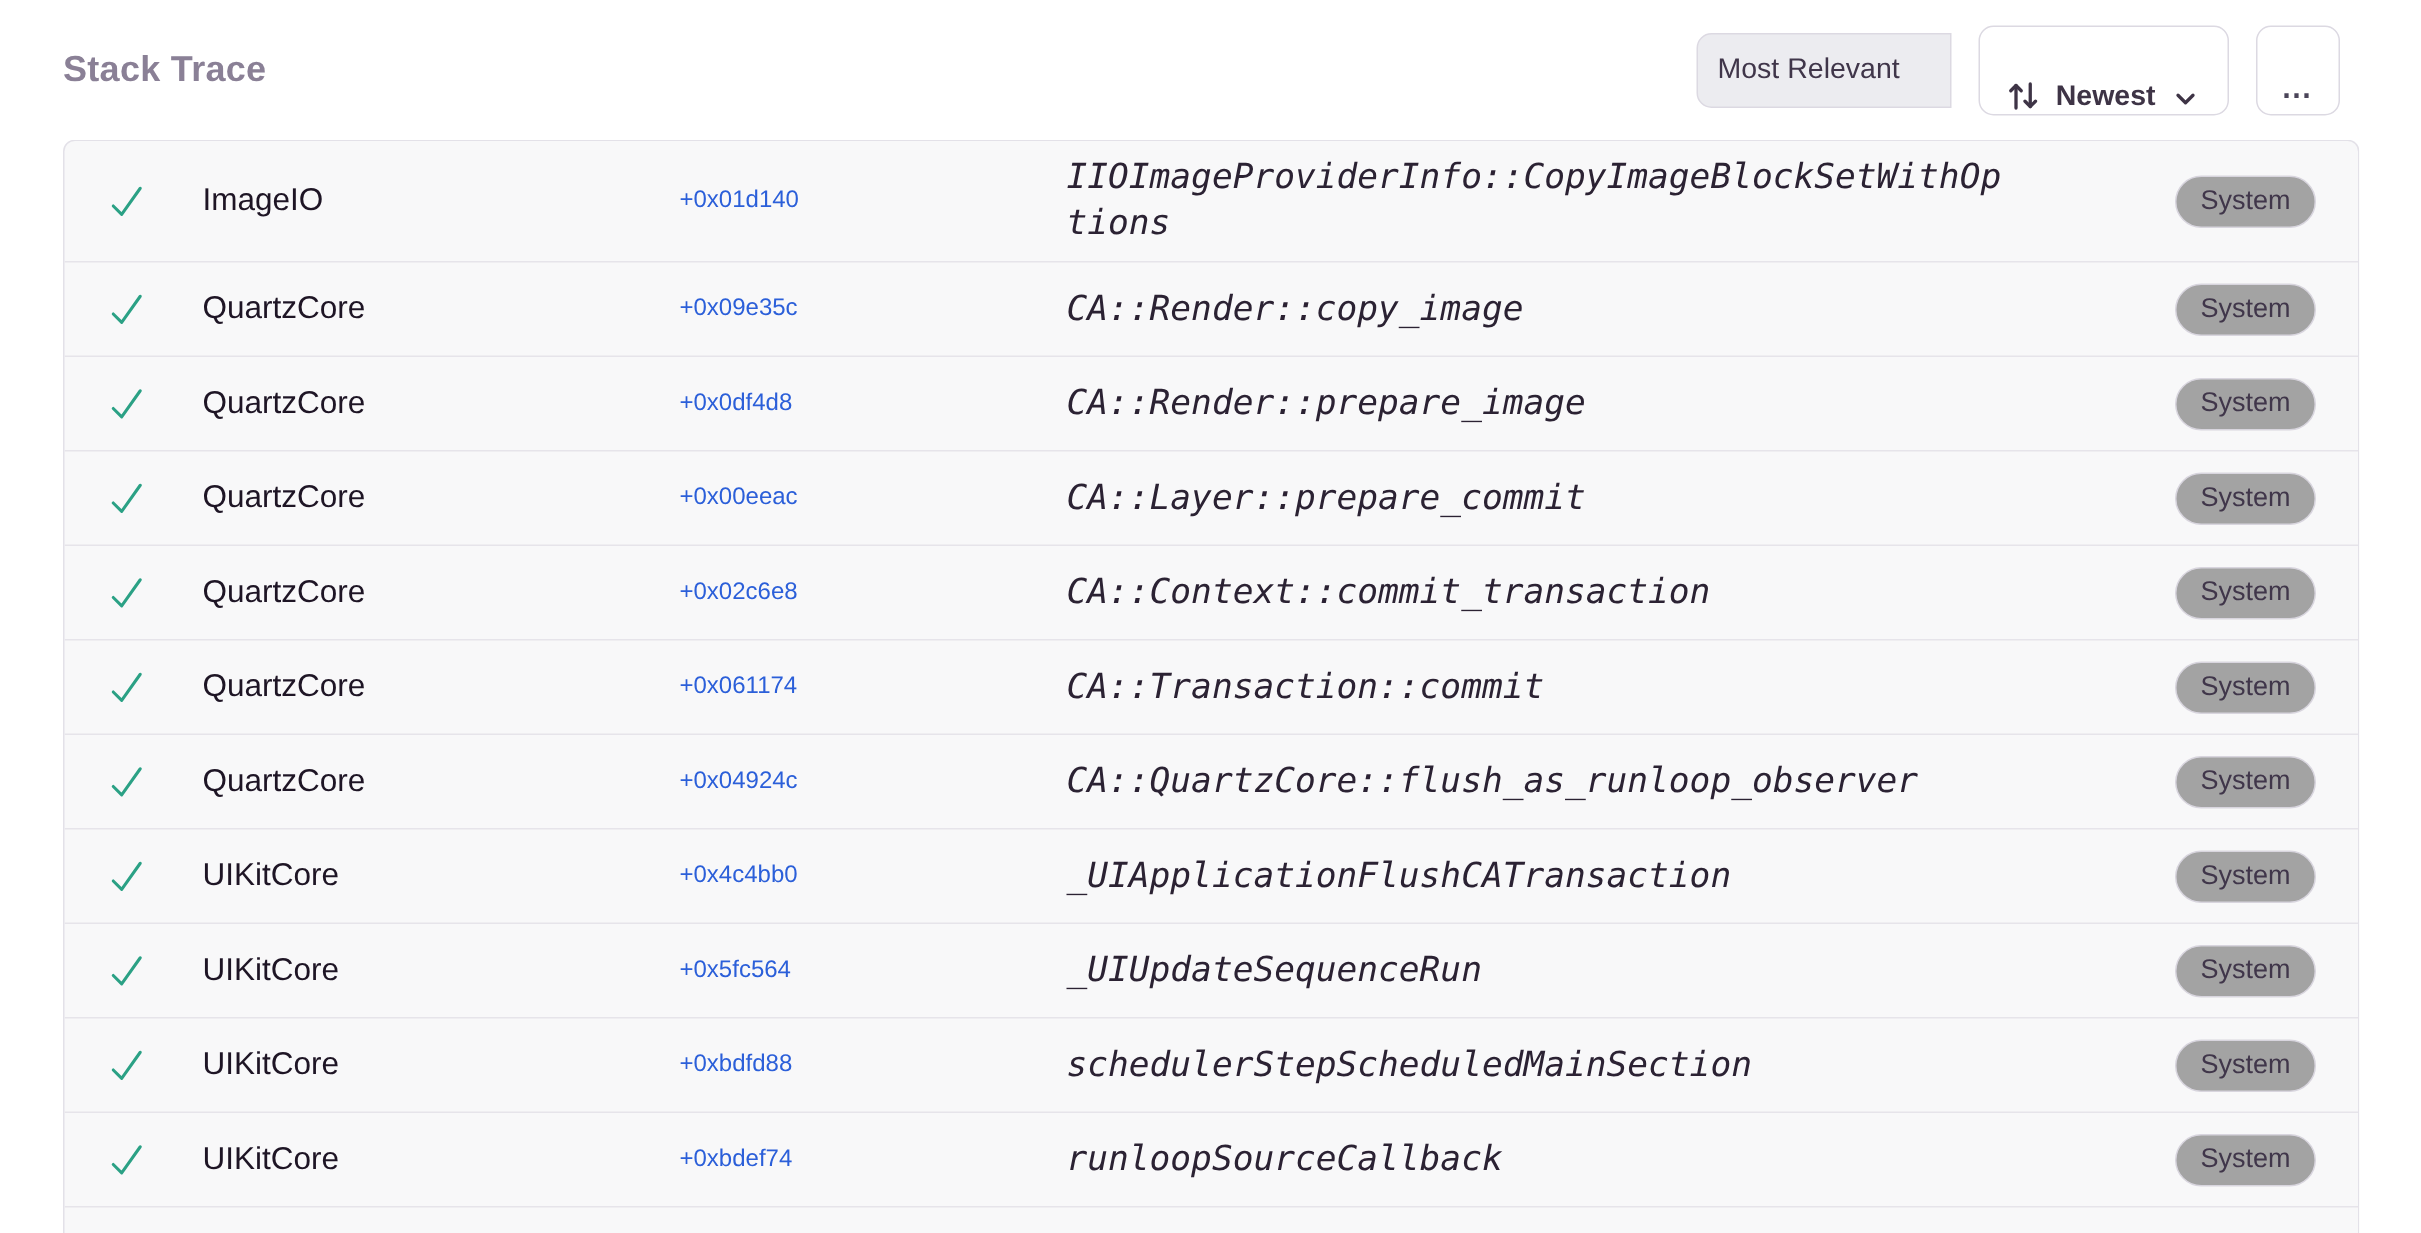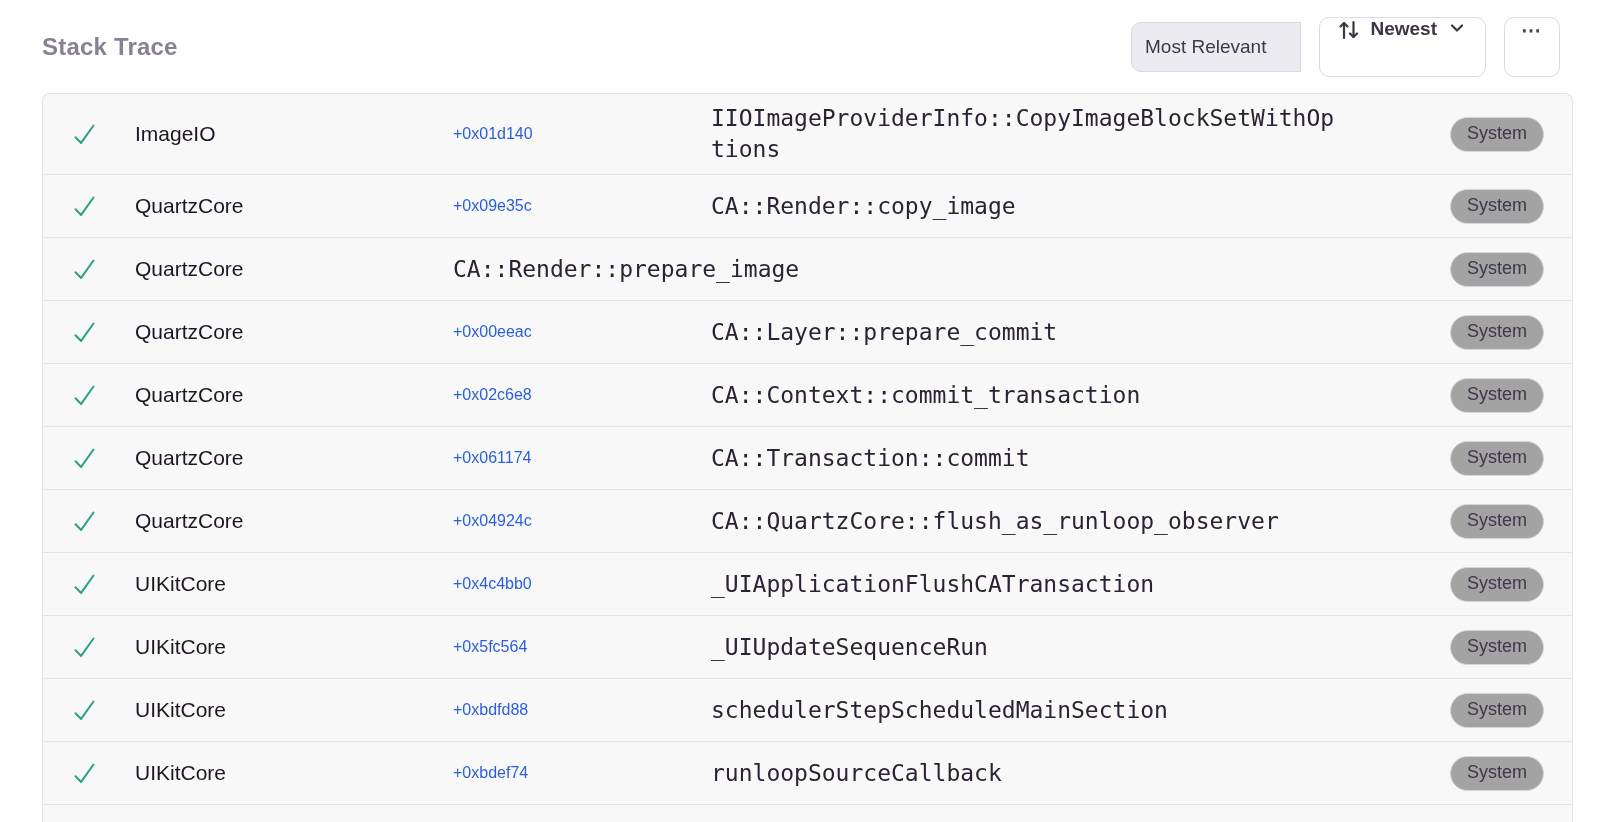--- a/index.html
+++ b/index.html
@@ -18,41 +18,41 @@
   .segmented { display:flex; align-items:center; }
   .seg-btn { height:50px; display:flex; align-items:center; padding:0 13px;
              font-size:19px; cursor:pointer; white-space:nowrap; }
   .seg-btn.inactive { background:#ececf0; border:1px solid #dcd9e2;
              border-radius:10px 0 0 10px; color:#40364a; padding-right:34px; }
   .seg-btn.active { background:#ffffff; border:3px solid #6c5fc7; border-radius:11px;
              color:#2b2233; font-weight:bold; margin-left:-12px; height:52px;
              position:relative; z-index:2; }
 
   .tool-btn { height:60px; background:#ffffff; border:1px solid #dcd9e2;
-              border-radius:10px; display:flex; align-items:flex-start; gap:10px;
+              border-radius:10px; display:flex; align-items:flex-end; gap:10px;
               padding:0 18px; color:#3e3446; font-size:19px; font-weight:bold;
               cursor:pointer; }
   .tool-btn svg { display:block; }
   .more-btn { width:56px; justify-content:center; padding:0; letter-spacing:2px;
               font-size:20px; font-weight:bold; color:#4a4458; }
 
   
   .panel { position:absolute; left:42px; top:93px; width:1531px; bottom:-2px;
            background:#f8f8f9; border:1px solid #e3e1e8; border-bottom:none;
            border-radius:8px 8px 0 0; overflow:hidden; }
 
   .frame-row { display:flex; align-items:center; min-height:63px;
                padding:0 28px; border-bottom:1px solid #e6e4ea; }
   .cell-check { width:44px; flex:0 0 44px; display:flex; align-items:center; }
   .cell-module { width:318px; flex:0 0 318px; font-size:21px; color:#1e1525;margin-left:20px; }
   .cell-address { width:258px; flex:0 0 258px; font-size:16px; color:#2b5fd9; cursor:pointer; }
   .cell-function { width:628px; flex:0 0 628px;
                    font-family:"DejaVu Sans Mono", monospace; font-size:23px;
                    color:#2b2233; line-height:1.35; word-break:break-all;
-                   padding:9px 0; }
+                   padding:9px 0;font-style:italic; }
   .cell-spacer { flex:1 1 auto; }
   .badge { background:#a3a3a3; border:1.5px solid #d8d5de; border-radius:18px;
            padding:5px 16px 7px; font-size:18px; color:#40364a; white-space:nowrap; }
 </style>
 </head>
 <body>
 
 <div class="page">
 
   <div class="header">
@@ -113,20 +113,21 @@
     <span class="badge">System</span>
   </div>
 
   <div class="frame-row">
     <span class="cell-check">
       <svg width="27" height="27" viewBox="0 0 24 24" fill="none" stroke="#2ba185" stroke-width="1.8" stroke-linecap="round" stroke-linejoin="round">
         <path d="M4 14.5l5 5L20 4"></path>
       </svg>
     </span>
     <span class="cell-module">QuartzCore</span>
+    <span class="cell-address">+0x0df4d8</span>
     <span class="cell-function">CA::Render::prepare_image</span>
     <span class="cell-spacer"></span>
     <span class="badge">System</span>
   </div>
 
   <div class="frame-row">
     <span class="cell-check">
       <svg width="27" height="27" viewBox="0 0 24 24" fill="none" stroke="#2ba185" stroke-width="1.8" stroke-linecap="round" stroke-linejoin="round">
         <path d="M4 14.5l5 5L20 4"></path>
       </svg>

